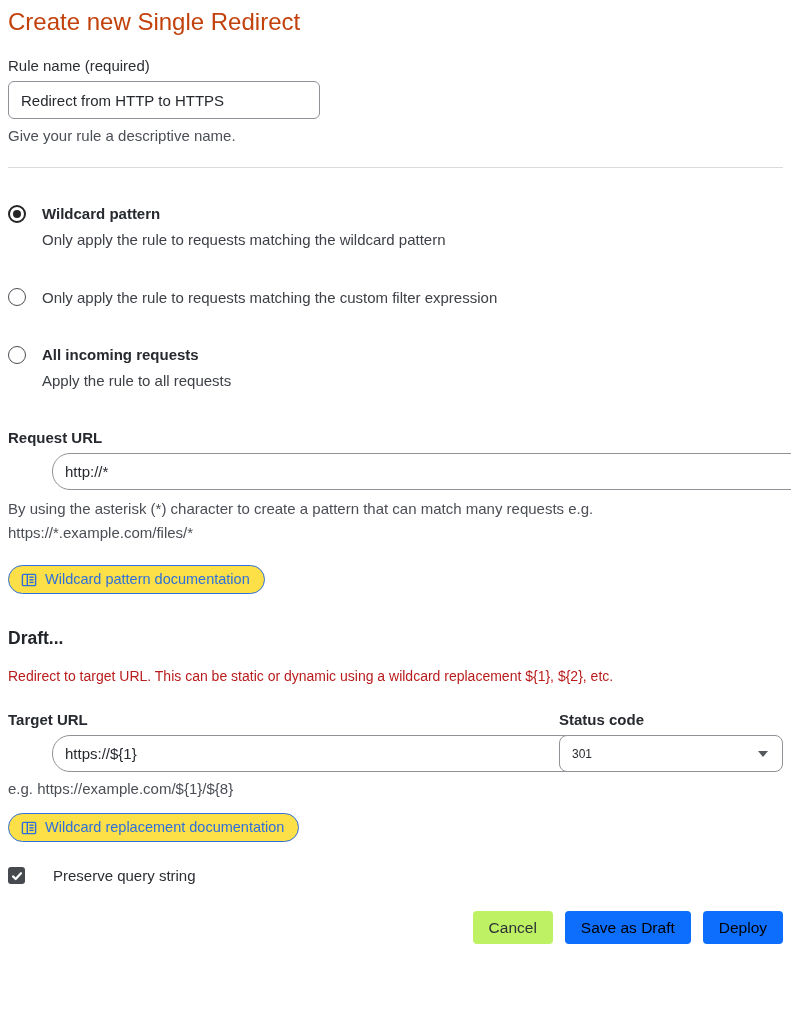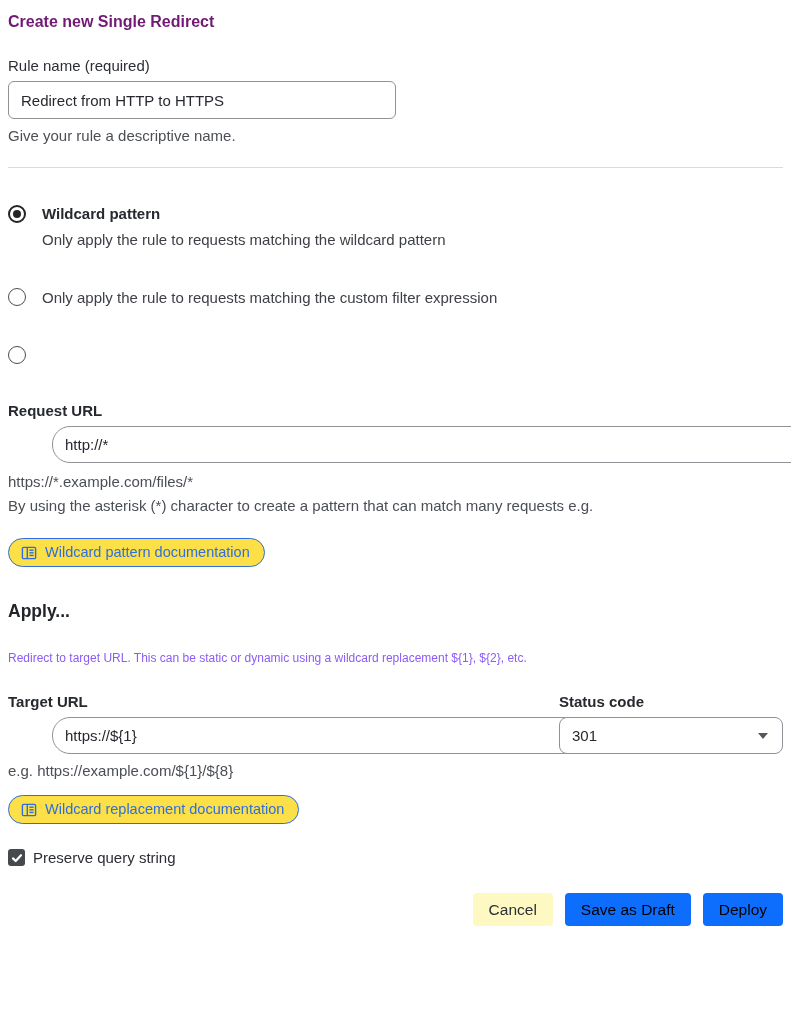--- a/index.html
+++ b/index.html
@@ -8,23 +8,23 @@
     width: 791px;
     min-height: 1032px;
     background: #ffffff;
     font-family: "Liberation Sans", sans-serif;
     color: #23262b;
     font-size: 15px;
   }
   .container { padding: 6px 8px 10px 8px; }
 
   .page-title {
-    font-size: 16px;
-    font-weight: 700;
-    color: #701a75;
+    font-size: 24px;
+    font-weight: 400;
+    color: #c2410c;
     margin: 2px 0 0 0;
     line-height: 27px;
   }
 
   .field-label {
     display: block;
     font-size: 15px;
     color: #2b2e33;
     margin-top: 21px;
     line-height: 20px;
@@ -37,21 +37,21 @@
     height: 38px;
     border: 1px solid #8f9296;
     border-radius: 6px;
     padding: 0 12px;
     font-size: 15px;
     font-family: "Liberation Sans", sans-serif;
     color: #26292e;
     background: #fff;
     outline: none;
   }
-  .rule-name-input { width: 388px; }
+  .rule-name-input { width: 312px; }
   .full-input { width: 100%; border-radius: 18px; height: 37px; margin-left: 44px; }
 
   .helper {
     color: #4b4f55;
     font-size: 15px;
     margin-top: 7px;
     line-height: 20px;
   }
   .helper.two-line div { line-height: 24px; }
 
@@ -106,23 +106,23 @@
     padding: 4px 14px 4px 12px;
     font-size: 14.5px;
     font-family: "Liberation Sans", sans-serif;
     cursor: pointer;
     line-height: 19px;
   }
   .doc-pill svg { display: block; }
 
   .then-heading { margin-top: 32px; }
   .then-desc {
-    font-size: 12px;
-    color: #8b5cf6;
-    margin-top: 24px;
+    font-size: 14px;
+    color: #b91c1c;
+    margin-top: 15px;
     line-height: 22px;
   }
 
   .target-row {
     display: flex;
     gap: 10px;
     margin-top: 23px;
   }
   .target-col { flex: 1 1 auto; }
   .status-col { flex: 0 0 224px; }
@@ -133,33 +133,33 @@
     height: 37px;
     border: 1px solid #8f9296;
     border-radius: 8px;
     background: #fff;
     display: flex;
     align-items: center;
     justify-content: space-between;
     padding: 0 14px 0 12px;
     cursor: pointer;
     color: #26292e;
-    font-size: 15px;
+    font-size: 12px;
   }
   .caret-down {
     width: 0; height: 0;
     border-left: 5px solid transparent;
     border-right: 5px solid transparent;
     border-top: 6px solid #55585d;
   }
 
   .checkbox-row {
     display: flex;
     align-items: center;
-    gap: 8px;
+    gap: 28px;
     margin-top: 25px;
     cursor: pointer;
   }
   .checkbox-box {
     width: 17px; height: 17px;
     border-radius: 3px;
     background: #46494e;
     display: flex;
     align-items: center;
     justify-content: center;
@@ -174,21 +174,21 @@
   }
   .btn {
     border: none;
     border-radius: 4px;
     font-family: "Liberation Sans", sans-serif;
     font-size: 15.5px;
     padding: 7px 16px;
     cursor: pointer;
     line-height: 19px;
   }
-  .btn-secondary { background: #fef9c3; color: #2c3036; }
+  .btn-secondary { background: #bef264; color: #2c3036; }
   .btn-primary { background: #0d6efd; color: #000000; }
 </style>
 </head>
 <body>
 
 <div class="container">
 
   <h1 class="page-title">Create new Single Redirect</h1>
 
   <label class="field-label">Rule name (required)</label>
@@ -210,45 +210,49 @@
 
     <div class="radio-option">
       <span class="radio-circle"></span>
       <span class="radio-texts">
         <span class="radio-desc">Only apply the rule to requests matching the custom filter expression</span>
       </span>
     </div>
 
     <div class="radio-option">
       <span class="radio-circle"></span>
+      <span class="radio-texts">
+        <span class="radio-label">All incoming requests</span>
+        <span class="radio-desc">Apply the rule to all requests</span>
+      </span>
     </div>
 
   </div>
 
   <label class="field-label strong" style="margin-top:2px;">Request URL</label>
   <input class="text-input full-input" type="text" value="http://*" style="">
   <div class="helper two-line">
+    <div>By using the asterisk (*) character to create a pattern that can match many requests e.g.</div>
     <div>https://*.example.com/files/*</div>
-    <div>By using the asterisk (*) character to create a pattern that can match many requests e.g.</div>
   </div>
 
   <button class="doc-pill">
     <span>
       <svg width="16" height="16" viewBox="0 0 16 16" fill="none" stroke="currentColor" stroke-width="1.4">
         <rect x="1.4" y="2.4" width="13.2" height="11.2" rx="1.2"></rect>
         <line x1="6.3" y1="2.4" x2="6.3" y2="13.6"></line>
         <line x1="8.4" y1="5.2" x2="12.6" y2="5.2"></line>
         <line x1="8.4" y1="7.8" x2="12.6" y2="7.8"></line>
         <line x1="8.4" y1="10.4" x2="12.6" y2="10.4"></line>
       </svg>
     </span>
     <span>Wildcard pattern documentation</span>
   </button>
 
-  <h2 class="section-heading then-heading">Apply...</h2>
+  <h2 class="section-heading then-heading">Draft...</h2>
   <div class="then-desc">Redirect to target URL. This can be static or dynamic using a wildcard replacement ${1}, ${2}, etc.</div>
 
   <div class="target-row">
     <div class="target-col">
       <label class="field-label strong">Target URL</label>
       <input class="text-input full-input" type="text" value="https://${1}" style="">
       <div class="helper">e.g. https://example.com/${1}/${8}</div>
     </div>
     <div class="status-col">
       <label class="field-label strong">Status code</label>

